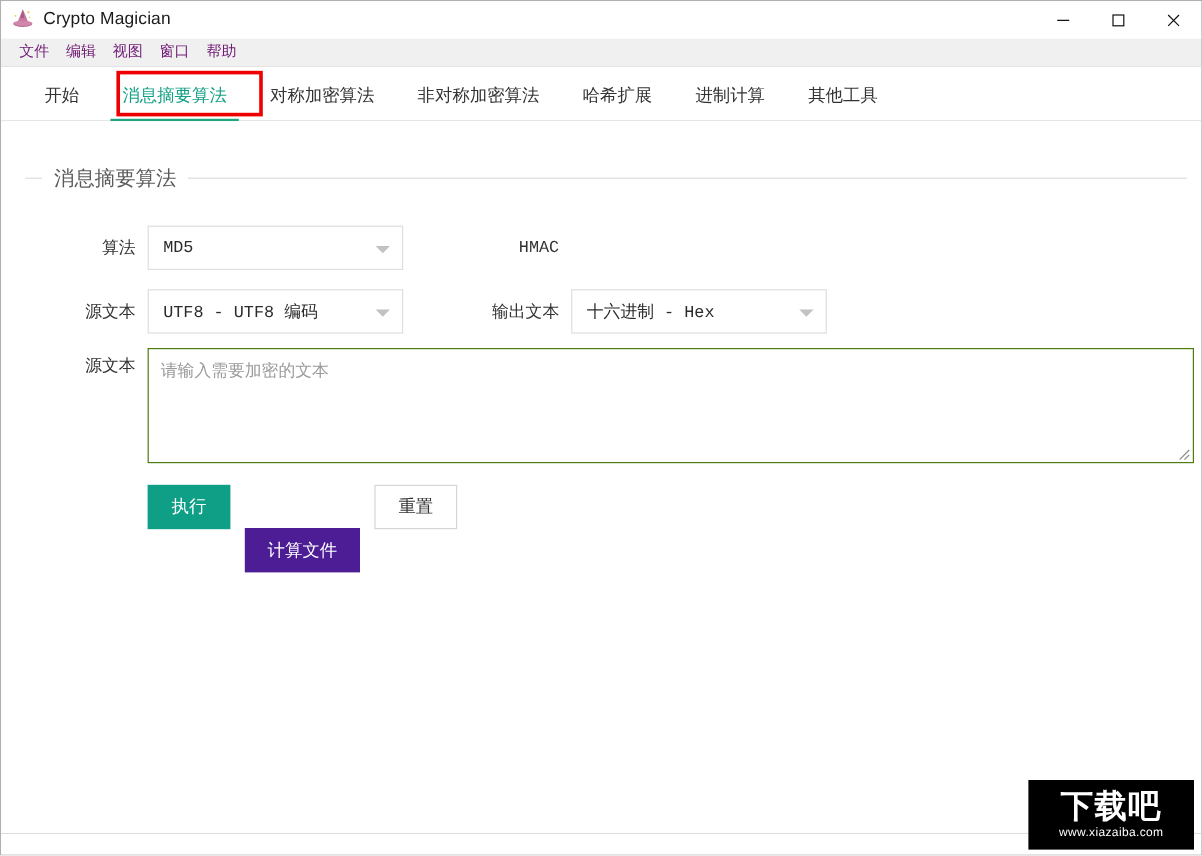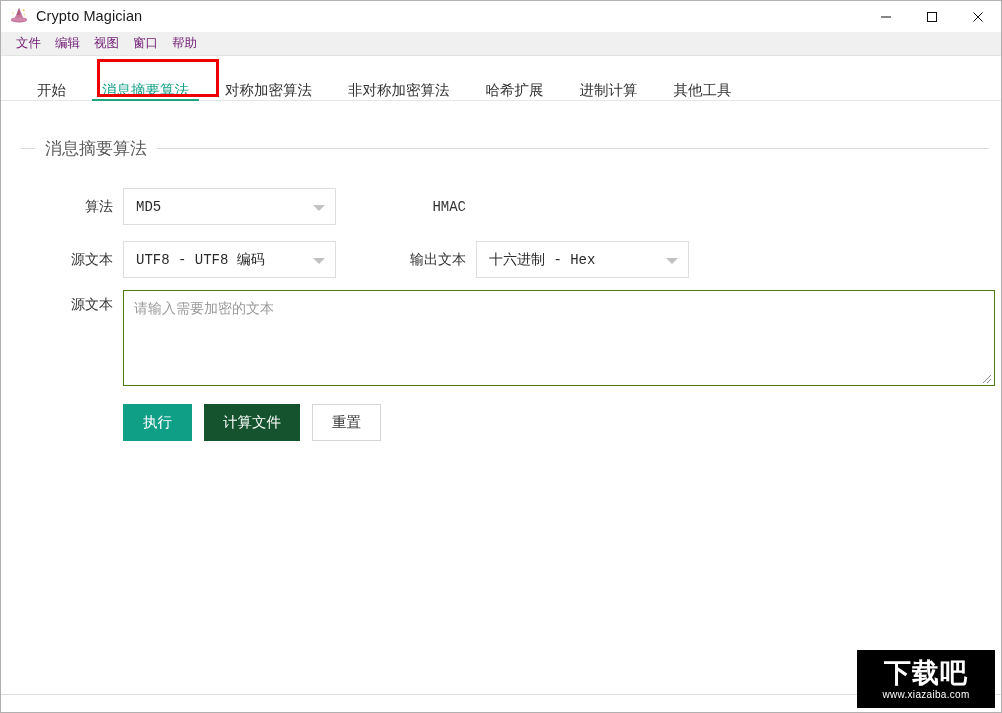--- a/index.html
+++ b/index.html
@@ -80,21 +80,21 @@
     background: #ffffff;
     display: flex;
     align-items: center;
     border-bottom: 1px solid #e6e6e6;
     padding-left: 18px;
     position: relative;
   }
   .tab {
     font-size: 14.5px;
     color: #333333;
-    padding: 12px 18px;
+    padding: 2px 18px;
     height: 45px;
     line-height: 45px;
     cursor: pointer;
     position: relative;
     white-space: nowrap;
   }
   .tab.active {
     color: #14a085;
   }
   .tab.active::after {
@@ -212,21 +212,21 @@
     display: flex;
     align-items: center;
     justify-content: center;
     font-size: 14.5px;
     border: none;
     cursor: pointer;
     padding: 0 18px;
     font-family: "Liberation Sans", sans-serif;
   }
   .btn-primary { background: #0f9e86; color: #ffffff; }
-  .btn-warning { background: #14532d; color: #ffffff; }
+  .btn-warning { background: #4c1d95; color: #ffffff; margin-top: 36px; }
   .btn-default {
     background: #ffffff;
     color: #333333;
     border: 1px solid #d6d6d6;
   }
 
   
   .statusbar {
     height: 18px;
     min-height: 18px;

